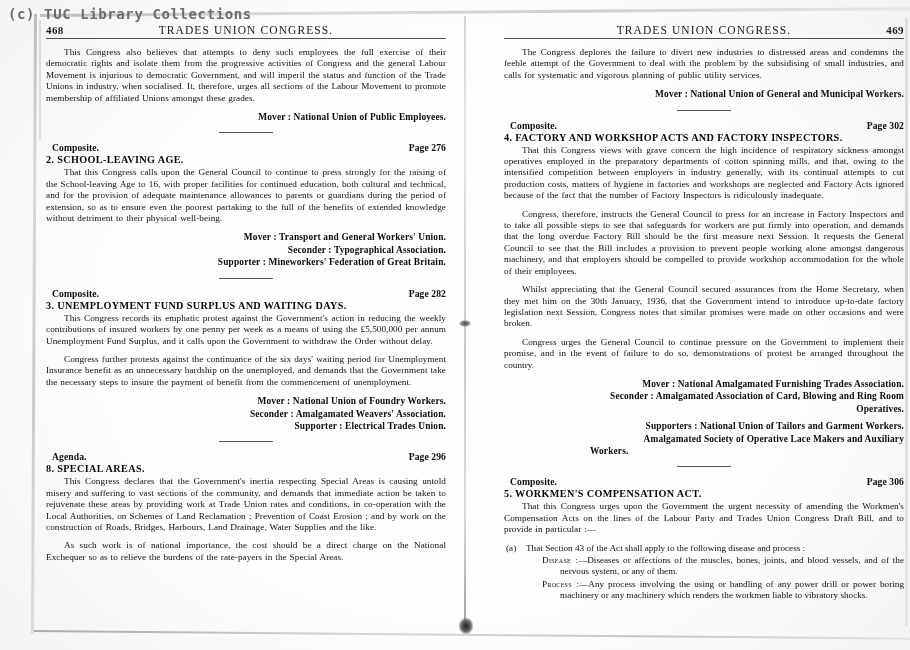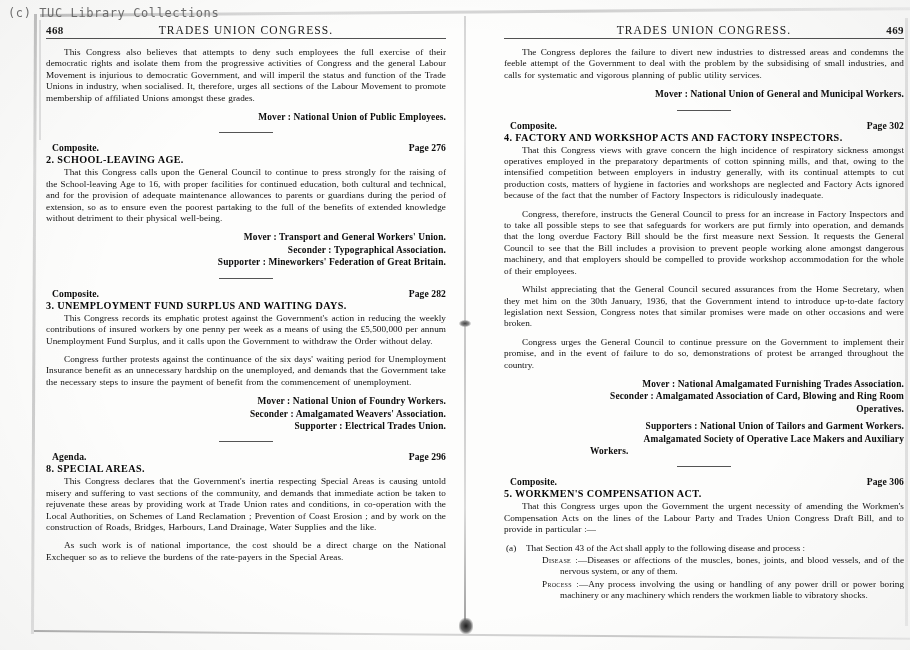--- a/index.html
+++ b/index.html
@@ -21,26 +21,27 @@
     background: #fdfdfc;
     overflow: hidden;
   }
 
   
   .watermark {
     position: absolute;
     left: 8px;
     top: 6px;
     font-family: "DejaVu Sans Mono", "Liberation Mono", monospace;
-    font-size: 12px;
+    font-size: 14px;
     letter-spacing: 0.6px;
     color: #5c5c5c;
     white-space: nowrap;
     z-index: 40;
     opacity: .88;
+    font-weight: bold;
   }
   .top-edge {
     position: absolute;
     left: 40px;
     top: 14px;
     width: 870px;
     height: 3px;
     background: linear-gradient(to right,#b9b9b9,#d8d8d8 30%,#c9c9c9 62%,#ededed);
     transform: rotate(-0.45deg);
     transform-origin: left center;

